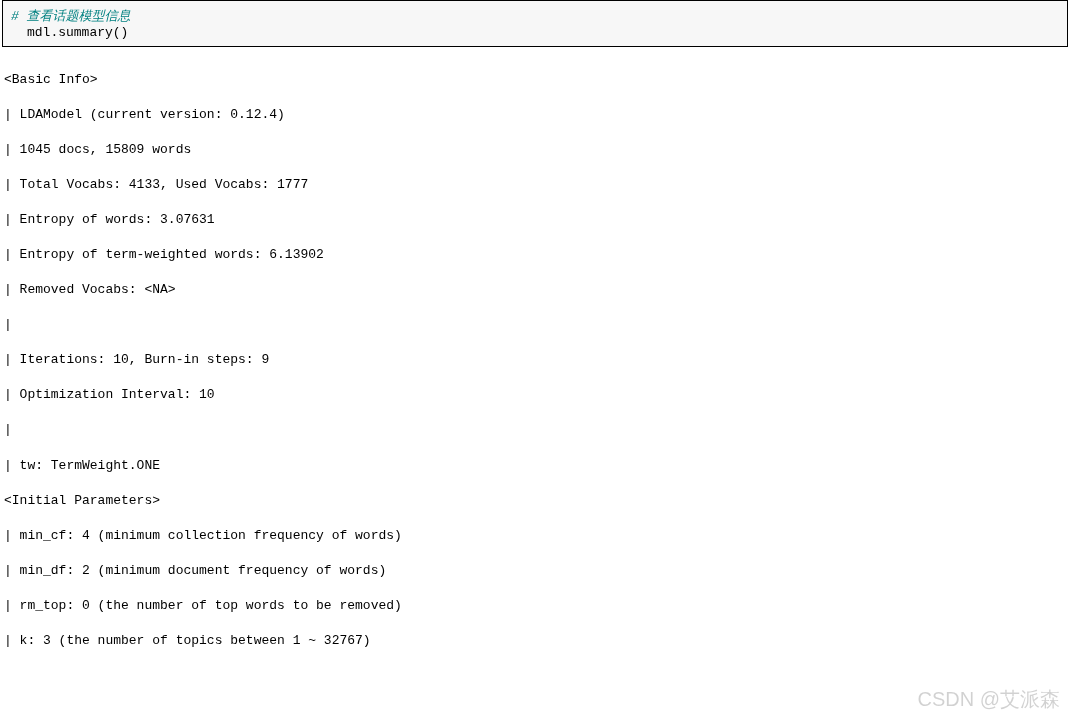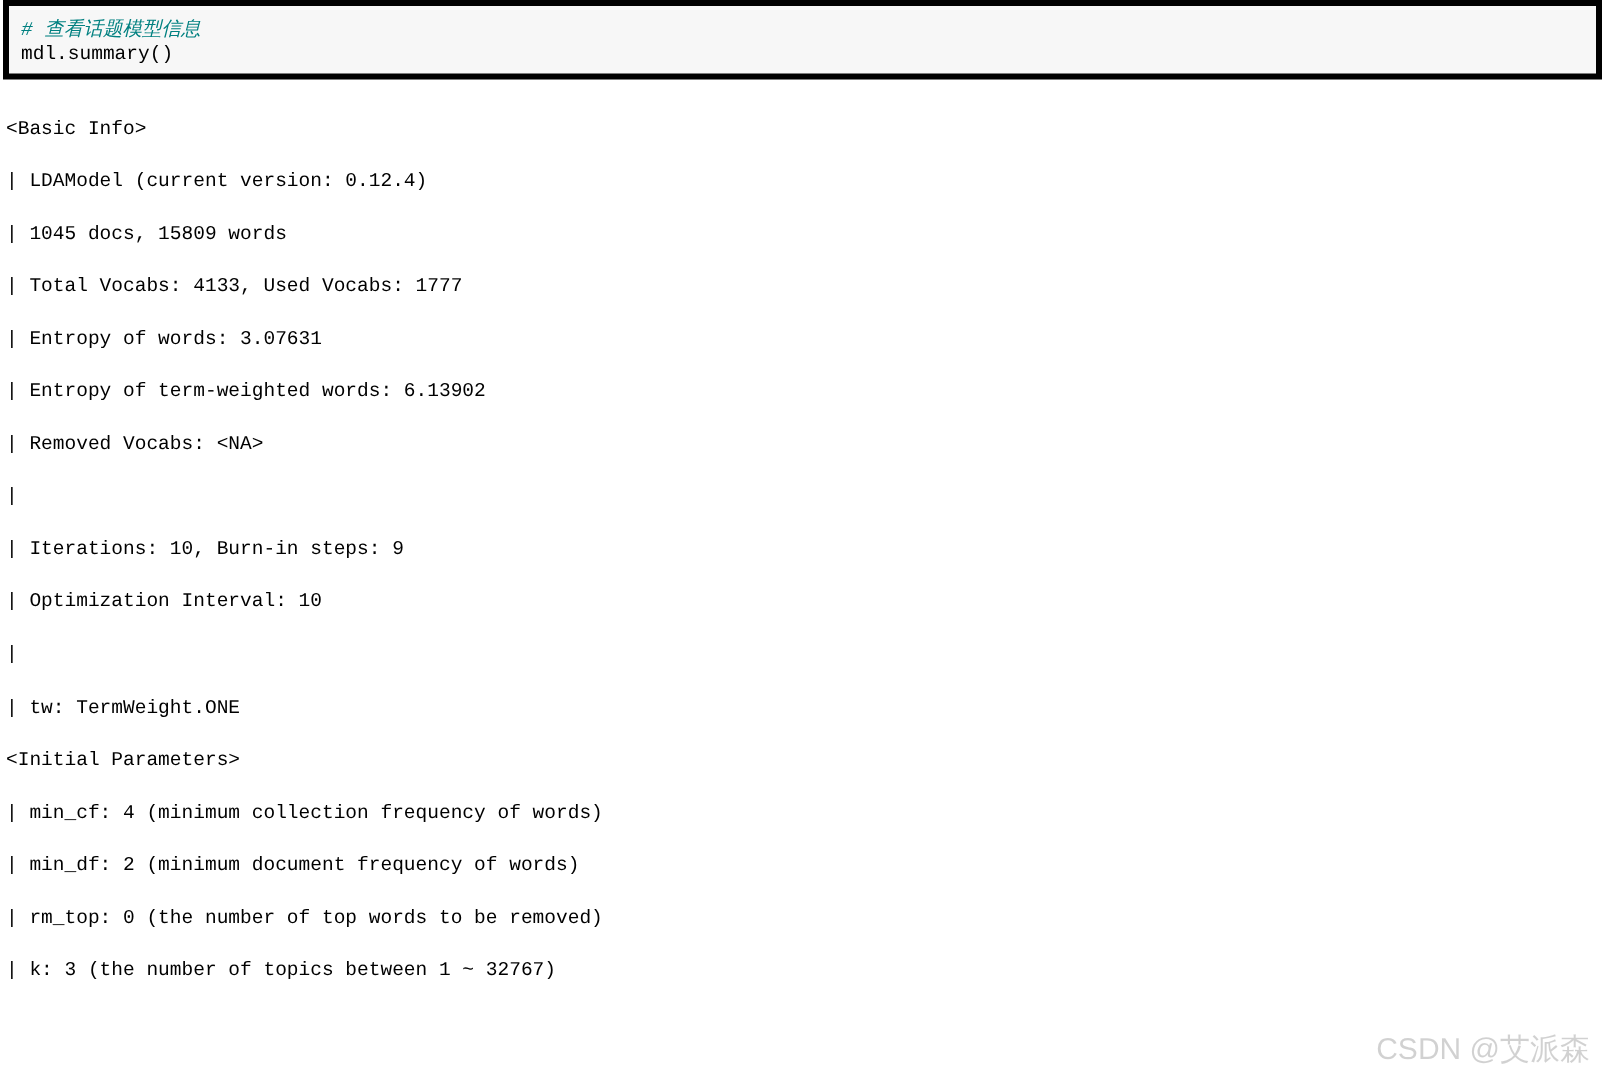--- a/index.html
+++ b/index.html
@@ -1,19 +1,19 @@
 <!DOCTYPE html>
 <html><head>
   <meta charset="utf-8">
   <style>
     * { margin: 0; padding: 0; box-sizing: border-box; }
     body { font-family: "SimSun", "Courier New", monospace; font-size: 13px; background: #fff; color: #000; width: 1070px; }
-    .code-cell { border: 4px solid #000000; background: #f7f7f7; padding: 6px 8px; margin: 0 2px 4px 2px; }
+    .code-cell { border: 1px solid #000000; background: #f7f7f7; padding: 6px 8px; margin: 0 2px 4px 2px; }
     .comment { color: #008080; font-style: italic; }
-    .code-line { color: #000; }
+    .code-line { color: #000; margin-left: 16px; }
     .output { padding: 2px 4px; white-space: pre-wrap; font-family: "SimSun", "Courier New", monospace; line-height: 1.35; }
     .watermark { position: fixed; right: 10px; bottom: 8px; color: rgba(0,0,0,0.18); font-size: 20px; font-family: "Microsoft YaHei", sans-serif; }
   </style>
 </head>
 <body>
 
 <div class="code-cell">
   <div class="comment"># 查看话题模型信息</div>
   <div class="code-line">mdl.summary()</div>
 </div>

